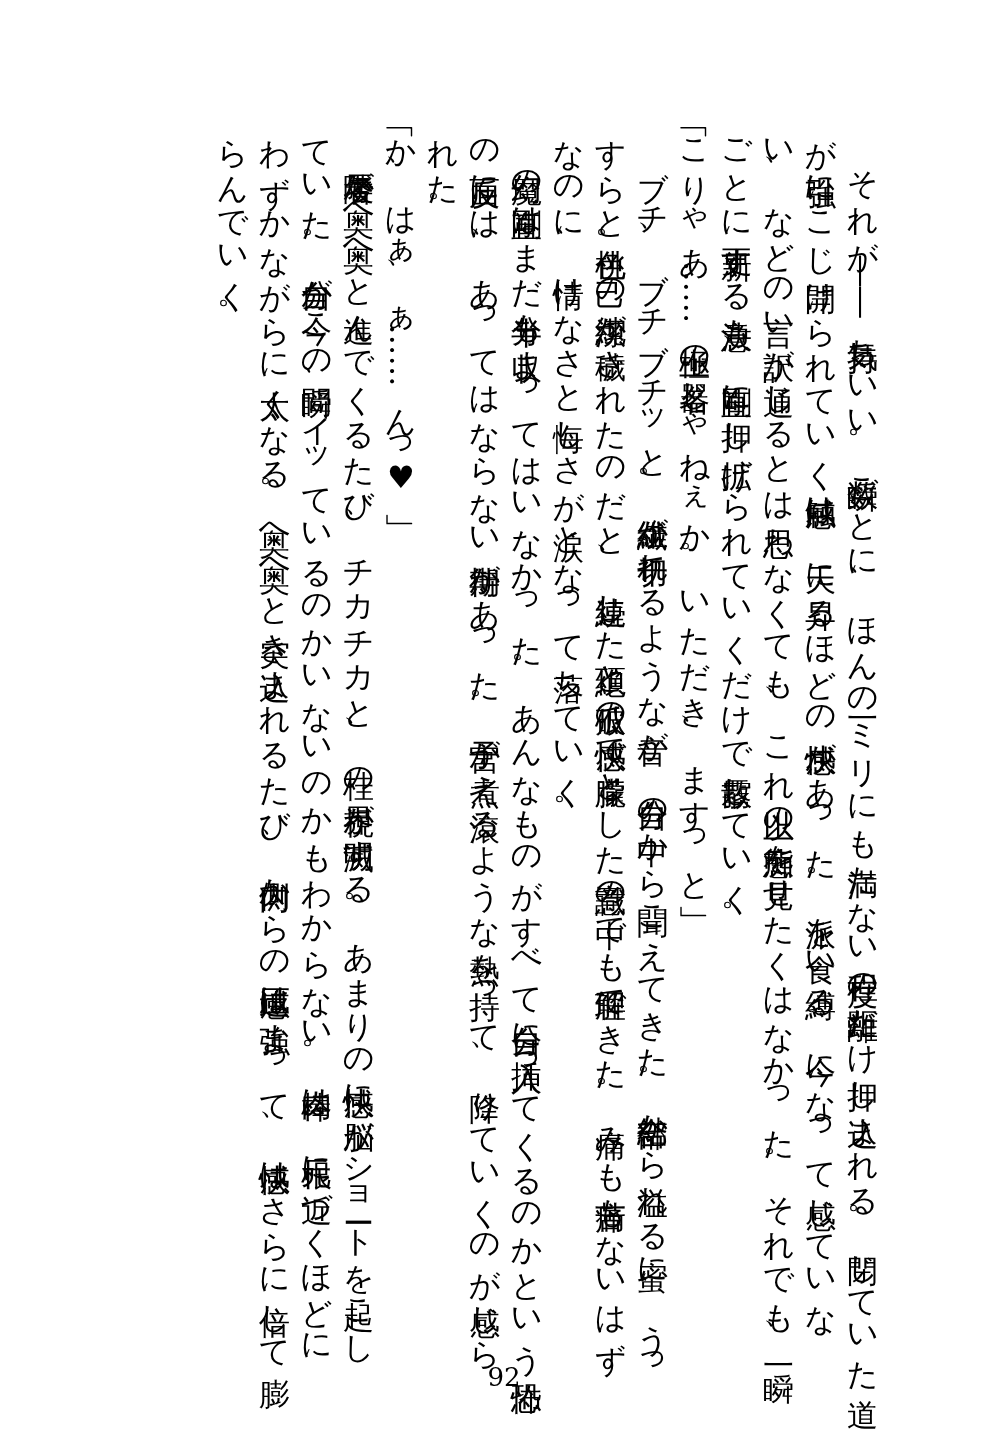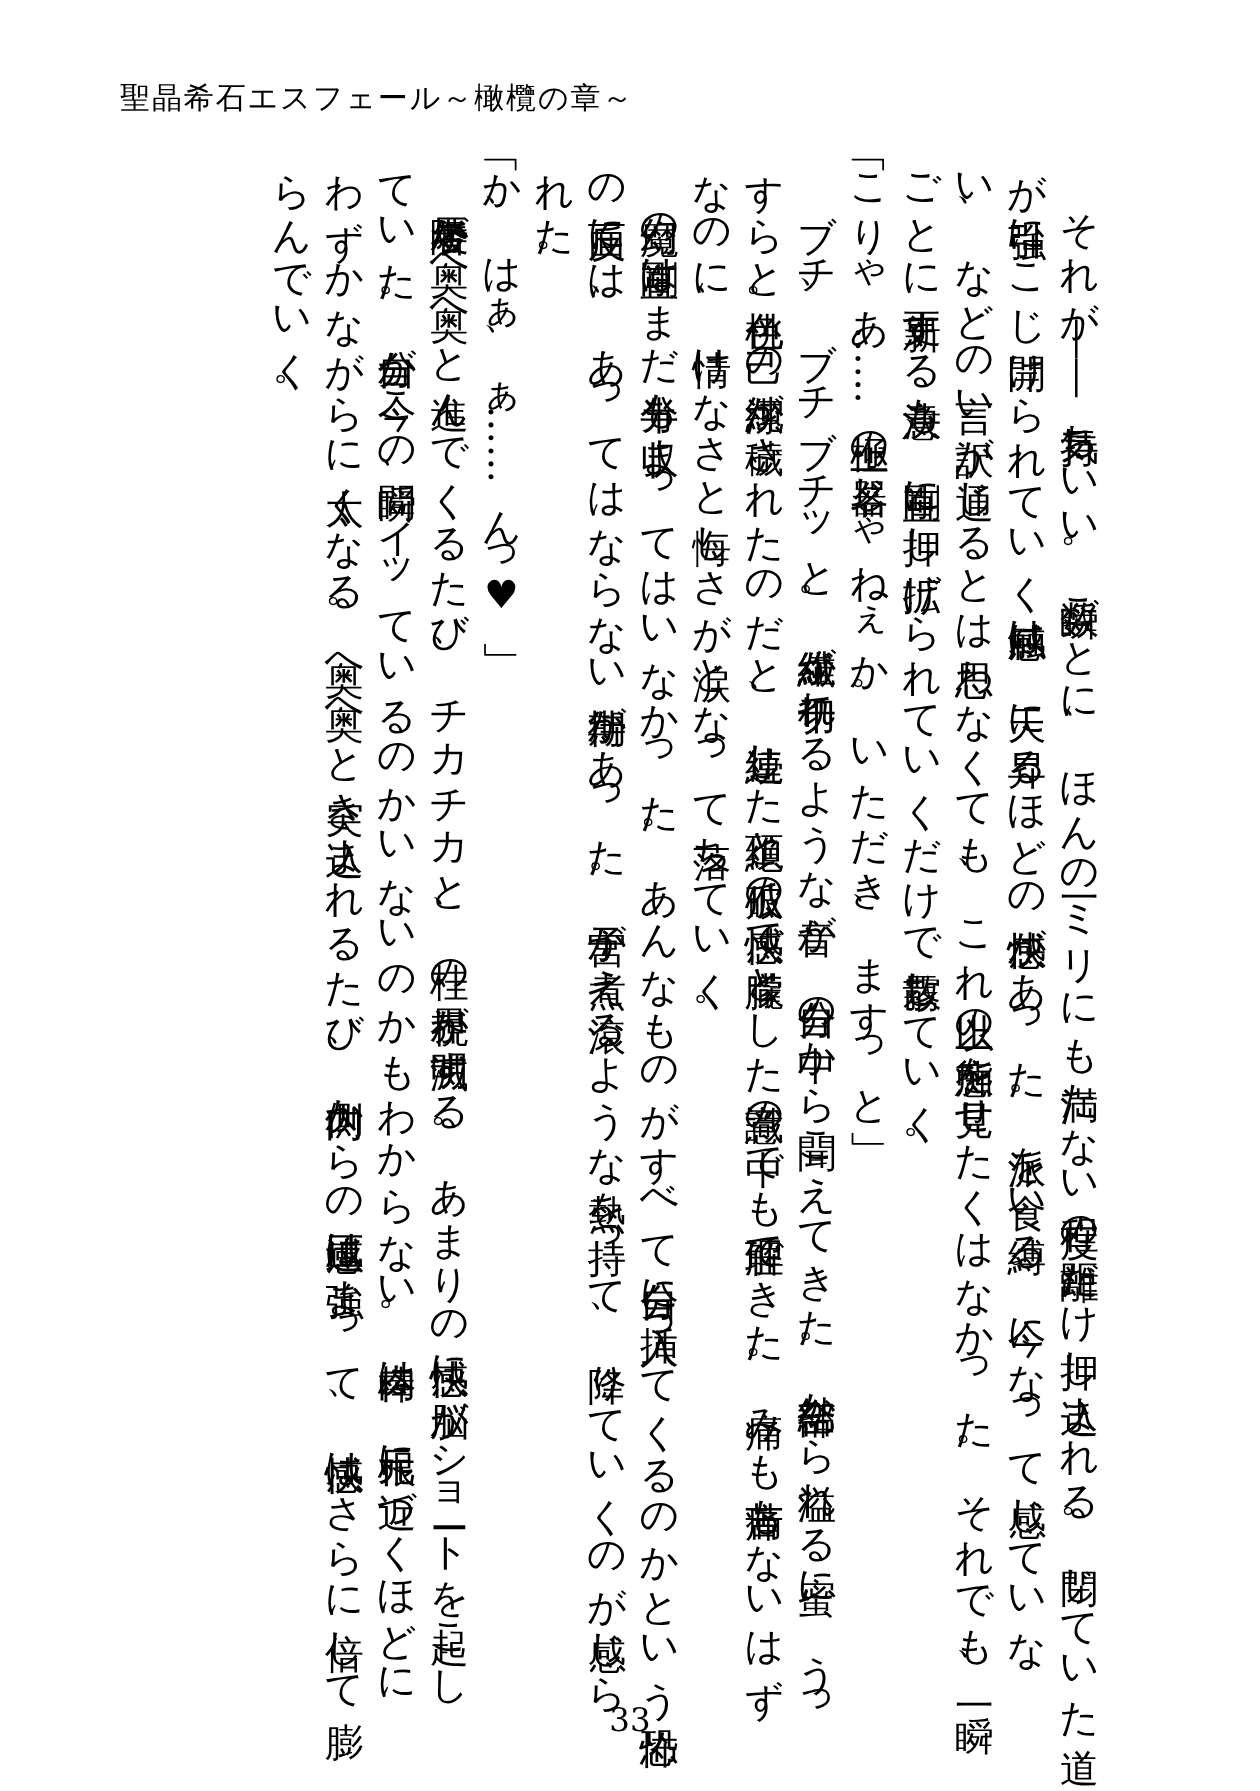--- a/index.html
+++ b/index.html
@@ -58,26 +58,25 @@
     width: 100%;
     text-align: center;
     font-size: 26px;
   }
 </style>
 </head>
 <body>
 
 <div class="page">
 
-  <div class="running-header">聖晶希石エスフェール～橄欖の章～</div>
 
   <div class="text-block">
     <p class="indent">それが――気持ちいい。数瞬ごとに、ほんの一ミリにも満たない程度の距離だけ押し込まれる。閉じていた道が強引にこじ開けられていく感触は、天に昇るほどの快感があった。派を食い縛る。今になって感じていない、などの言い訳が通じるとは思わなくても、これ以上の痴態を見せたくはなかった。それでも、一瞬ごとに更新する決意も、剛直に押し拡げられていくだけで霧散していく。</p>
     <p>「こりゃあ……極上の名器じゃねぇか。いただき、ますっと」</p>
     <p class="indent">ブチ、ブチブチッと。繊維が千切れるような音が、自分の中から聞こえてきた。結合部から溢れる蜜に、うっすらと桃色。己の純潔が穢されたのだと、連続した絶頂と破瓜の快感で朦朧とした意識の中でも理解できた。痛みも苦痛もないはずなのに、情けなさと悔しさが涙となって落ちていく。</p>
     <p class="indent">幻魔の剛直はまだ半分も収まってはいなかった。あんなものがすべて自分に挿入ってくるのかという恐怖の反面には、あってはならない期待があった。子宮が煮え滾るような熱を持って、降りていくのが感じられた。</p>
     <p>「か、はぁ、ぁ……んっ♥」</p>
     <p class="indent">陵辱者が奥へ奥へと進んでくるたび、チカチカと、桂の視界が明滅する。あまりの快感に脳がショートを起こしていた。自分が今この瞬間、イッているのかいないのかもわからない。肉棒は、根元に近づくほどにわずかながらに太くなる。奥へ奥へと突き込まれるたび、内側からの圧迫感は強まって、快感はさらに倍して膨らんでいく。</p>
   </div>
 
-  <div class="page-number">33</div>
+  <div class="page-number">92</div>
 
 </div>
 
 </body></html>

